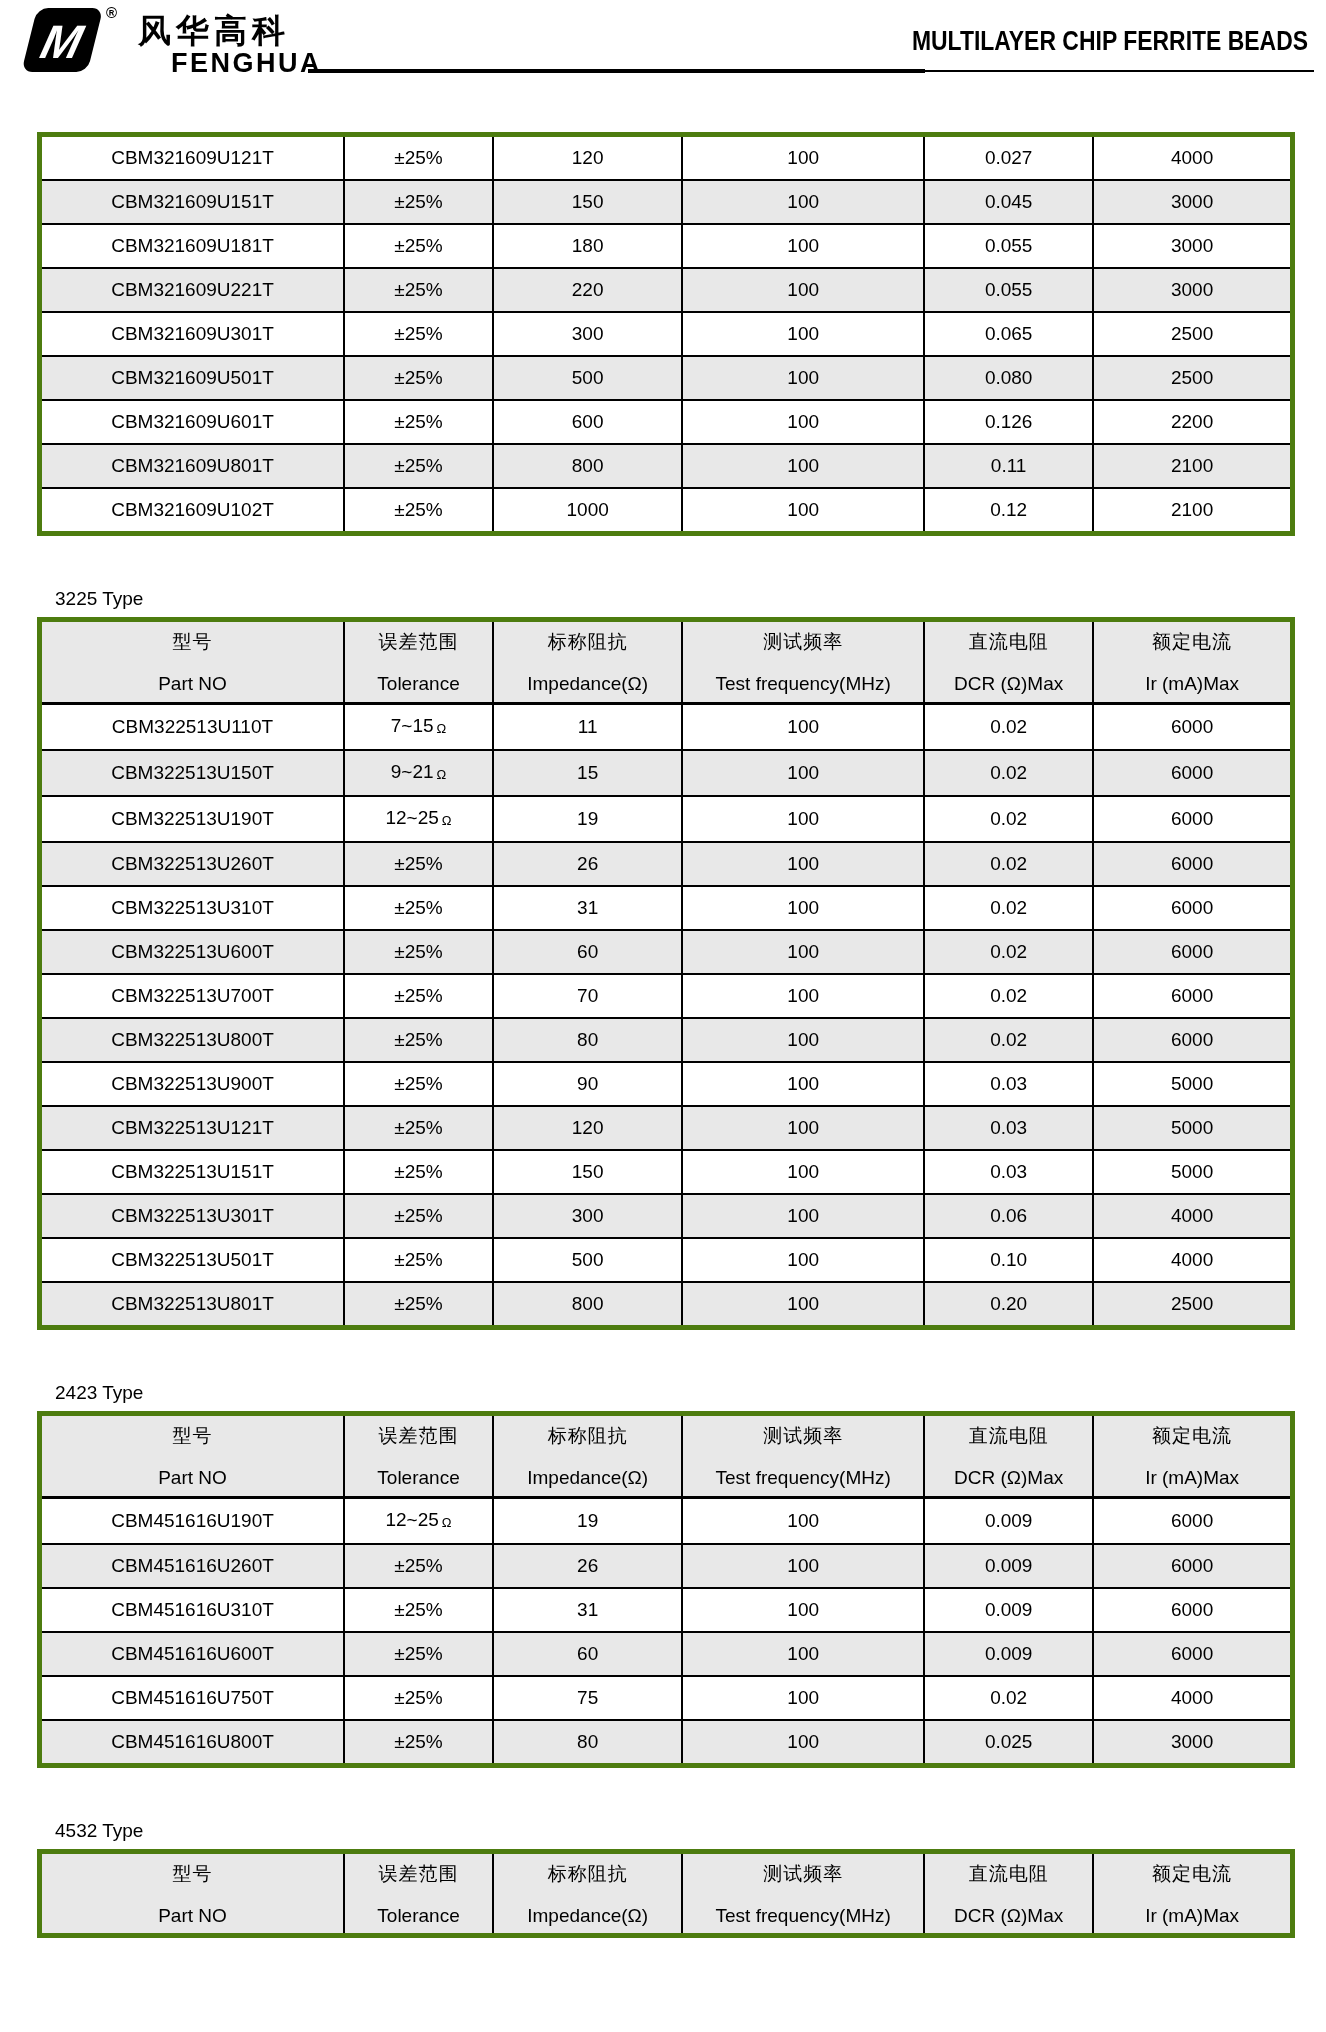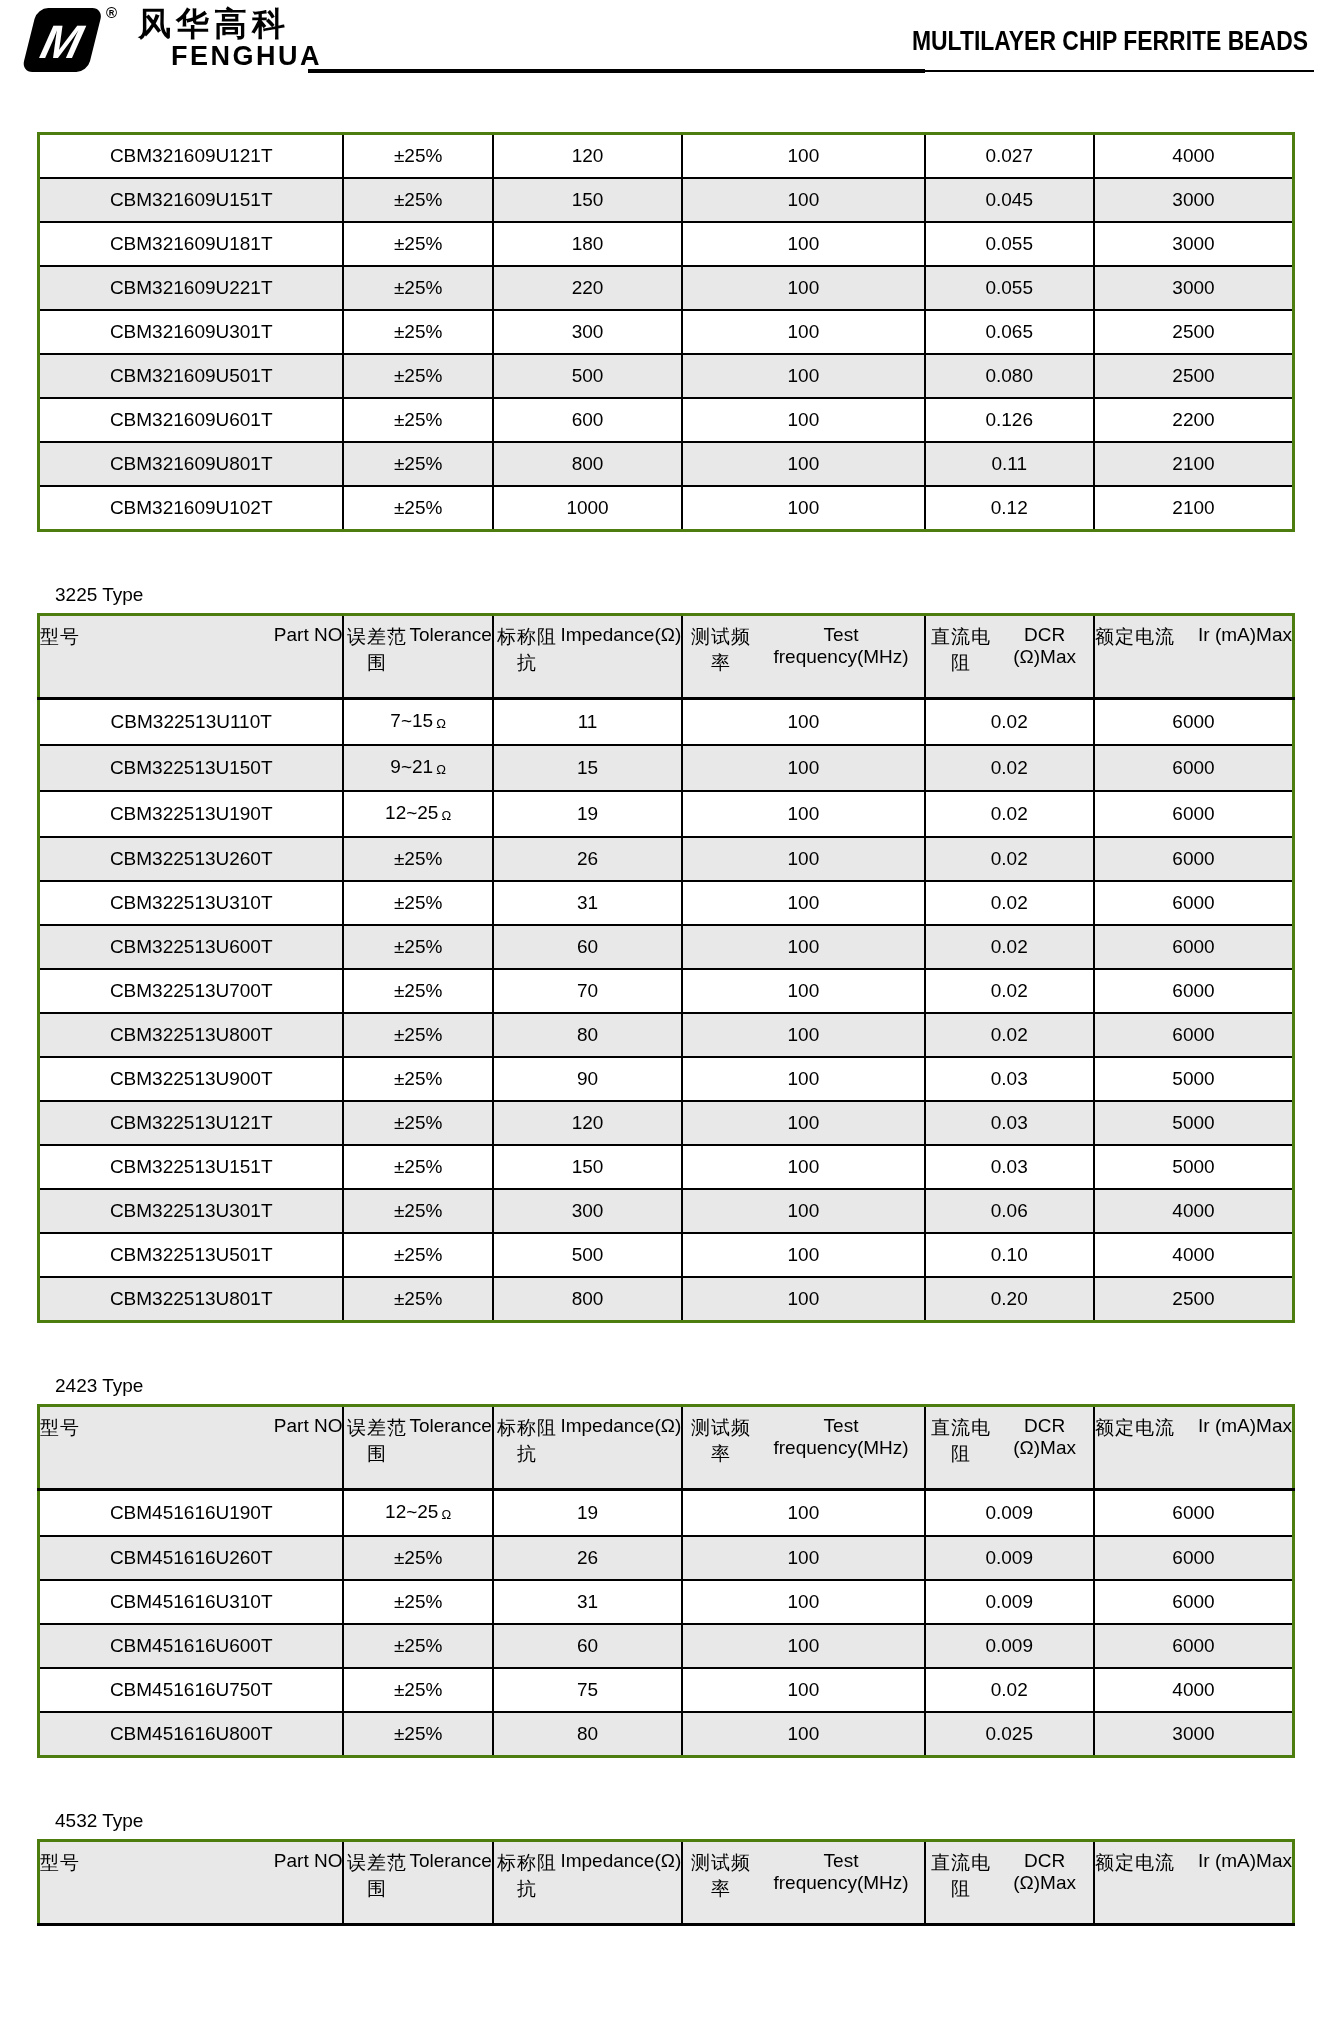--- a/index.html
+++ b/index.html
@@ -9,56 +9,56 @@
     position: relative;
     overflow: hidden;
     font-family: "Liberation Sans", "DejaVu Sans", sans-serif;
     color: #000;
   }
 
   
   .page-header { position: relative; height: 76px; }
   .logo-mark { position: absolute; left: 18px; top: 5px; }
   .reg-mark { position: absolute; left: 106px; top: 4px; font-size: 15px; font-weight: bold; }
-  .brand { position: absolute; left: 138px; top: 7px; }
+  .brand { position: absolute; left: 138px; top: 14px; }
   .brand-cn { font-size: 33px; font-weight: bold; letter-spacing: 5px; line-height: 34px; white-space: nowrap; }
   .brand-en { font-size: 27px; font-weight: bold; letter-spacing: 2.5px; line-height: 28px; margin-top: 1px; margin-left: 33px; }
   .doc-title {
     position: absolute; right: 18px; top: 26px;
     font-size: 27px; font-weight: bold; white-space: nowrap;
     transform: scaleX(0.85); transform-origin: right center;
   }
   .rule-thick { position: absolute; left: 308px; top: 69px; width: 617px; height: 4px; background: #000; }
   .rule-thin  { position: absolute; left: 925px; top: 70px; width: 389px; height: 2px; background: #000; }
 
   
   .sections { margin-left: 37px; width: 1258px; }
   .section-label {
     font-size: 19px; line-height: 20px;
     margin: 53px 0 8px 18px;
   }
   .spec-table {
     width: 1258px;
     border-collapse: collapse;
     table-layout: fixed;
-    border: 3px solid #4d7c0f;
+    border: 5px solid #4d7c0f;
   }
   .spec-table th, .spec-table td {
     border: 2px solid #000;
     text-align: center;
     vertical-align: middle;
     overflow: hidden;
   }
   .spec-table thead th {
     height: 84px;
     background: #e8e8e8;
     font-weight: normal;
     border-bottom: 3px solid #000;
   }
-  .th-wrap { display: flex; flex-direction: row; justify-content: space-between; height: 66px; padding: 0; }
+  .th-wrap { display: flex; flex-direction: column; justify-content: space-between; height: 66px; padding: 0; }
   .th-cn { font-size: 19px; letter-spacing: 1px; }
   .th-en { font-size: 19px; }
   .spec-table tbody td {
     height: 42px;
     font-size: 19px;
     line-height: 42px;
     background: #ffffff;
   }
   .spec-table tbody tr:nth-child(even) td { background: #e8e8e8; }
   .ohm-unit { font-size: 13px; margin-left: 3px; position: relative; top: 1px; }

